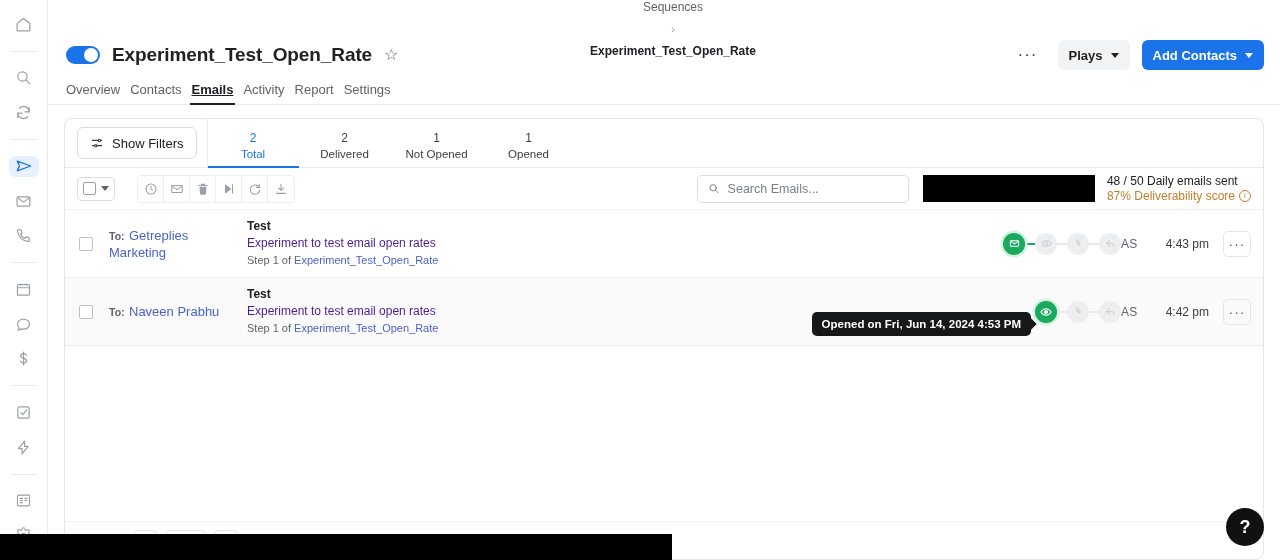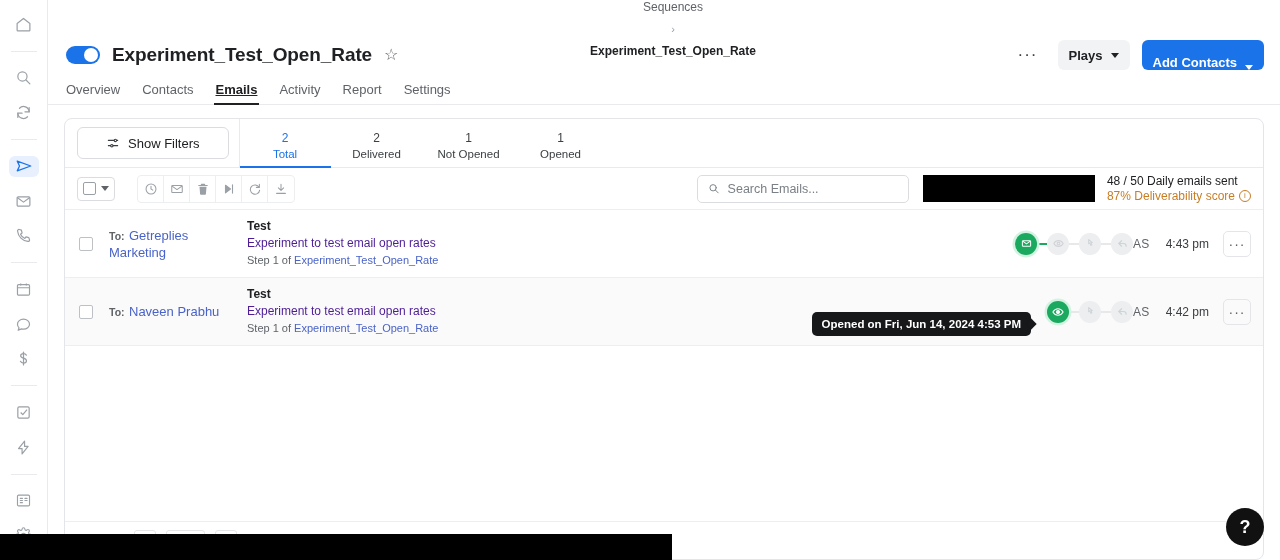--- a/index.html
+++ b/index.html
@@ -60,46 +60,46 @@
 
   .dots-btn {
     color:#3c4043; font-size:17px; letter-spacing:1px; padding:2px 8px;
     line-height: 12px; border-radius:5px;
   }
   .pill {
     height: 30px; display:flex; align-items:center; gap:8px;
     background:#f1f3f4; color:#202124; font-size:13px; font-weight:600;
     border-radius:6px; padding: 0 11px;
   }
-  .pill.primary { background:#1a73e8; color:#fff;align-items:flex-end; }
+  .pill.primary { background:#1a73e8; color:#fff; }
   .caret { width:0;height:0;border-left:4px solid transparent;border-right:4px solid transparent;border-top:5px solid currentColor; }
 
   .tabs {
-    display:flex; align-items:flex-end; gap:22px; padding: 4px 0 0 18px;
+    display:flex; align-items:flex-end; gap:10px; padding: 4px 0 0 18px;
     border-bottom: 1px solid #e8eaed; height: 31px;
   }
   .tab {
     font-size: 13px; color:#5f6368; padding-bottom: 7px; position:relative;
   }
   .tab.active { color:#202124; font-weight:700;text-decoration:underline; }
   .tab.active::after {
     content:""; position:absolute; left:-2px; right:-2px; bottom:-1px; height:2px; background:#202124;
   }
 
   
   .content { flex:1 1 auto; padding: 13px 16px 0 16px; min-height:0; display:flex; }
   .card {
     flex:1 1 auto; border:1px solid #e3e5e8; border-radius:8px; background:#fff;
     display:flex; flex-direction:column; min-width:0; overflow:hidden;
   }
 
   .statsbar { height: 49px; display:flex; align-items:stretch; border-bottom:1px solid #e8eaed; }
   .showfilters {
     display:flex; align-items:center; gap:8px; margin: 8px 10px 8px 12px;
-    border:1px solid #dadce0; border-radius:6px; padding: 0 28px; height:32px;
+    border:1px solid #dadce0; border-radius:6px; padding: 0 12px; height:32px;
     font-size:13px; color:#202124; font-weight:500; white-space:nowrap;
   }
   .stat {
     min-width: 92px; padding: 5px 10px 0 10px;
     display:flex; flex-direction:column; align-items:center; justify-content:center;
     position:relative;
   }
   .stat .num { font-size:12px; color:#3c4043; line-height:16px; }
   .stat .lbl { font-size:11.5px; color:#3c4043; line-height:16px; }
   .stat.active .num, .stat.active .lbl { color:#1a73e8; }
@@ -167,21 +167,21 @@
   .track { display:flex; align-items:center; flex:0 0 auto; }
   .node {
     width:22px;height:22px;border-radius:50%;display:flex;align-items:center;justify-content:center;
     background:#eceef0; color:#cfd3d6; position:relative; z-index:1;
   }
   .node.done { background:#1aa95e; color:#fff; box-shadow: 0 0 0 2.5px #d3f3e2; }
   .link { width:10px;height:2px;background:#e6e8ea; }
   .link.done { background:#1aa95e; }
 
   .avatar { font-size:12px; color:#5f6368; letter-spacing:.3px; }
-  .time { font-size:12px; color:#3c4043; margin-left:16px; white-space:nowrap; }
+  .time { font-size:12px; color:#3c4043; margin-left:28px; white-space:nowrap; }
   .row-dots {
     margin-left:14px; width:28px;height:26px;border:1px solid #e3e5e8;border-radius:5px;
     display:flex;align-items:center;justify-content:center;color:#5f6368;font-size:14px;
     letter-spacing:1px; line-height:10px;
   }
 
   .tooltip {
     position:absolute; background:#17181a; color:#fff; font-size:11.5px; font-weight:700;
     border-radius:5px; padding: 6px 10px; white-space:nowrap; right: 232px; top: 34px;
     z-index:5;

